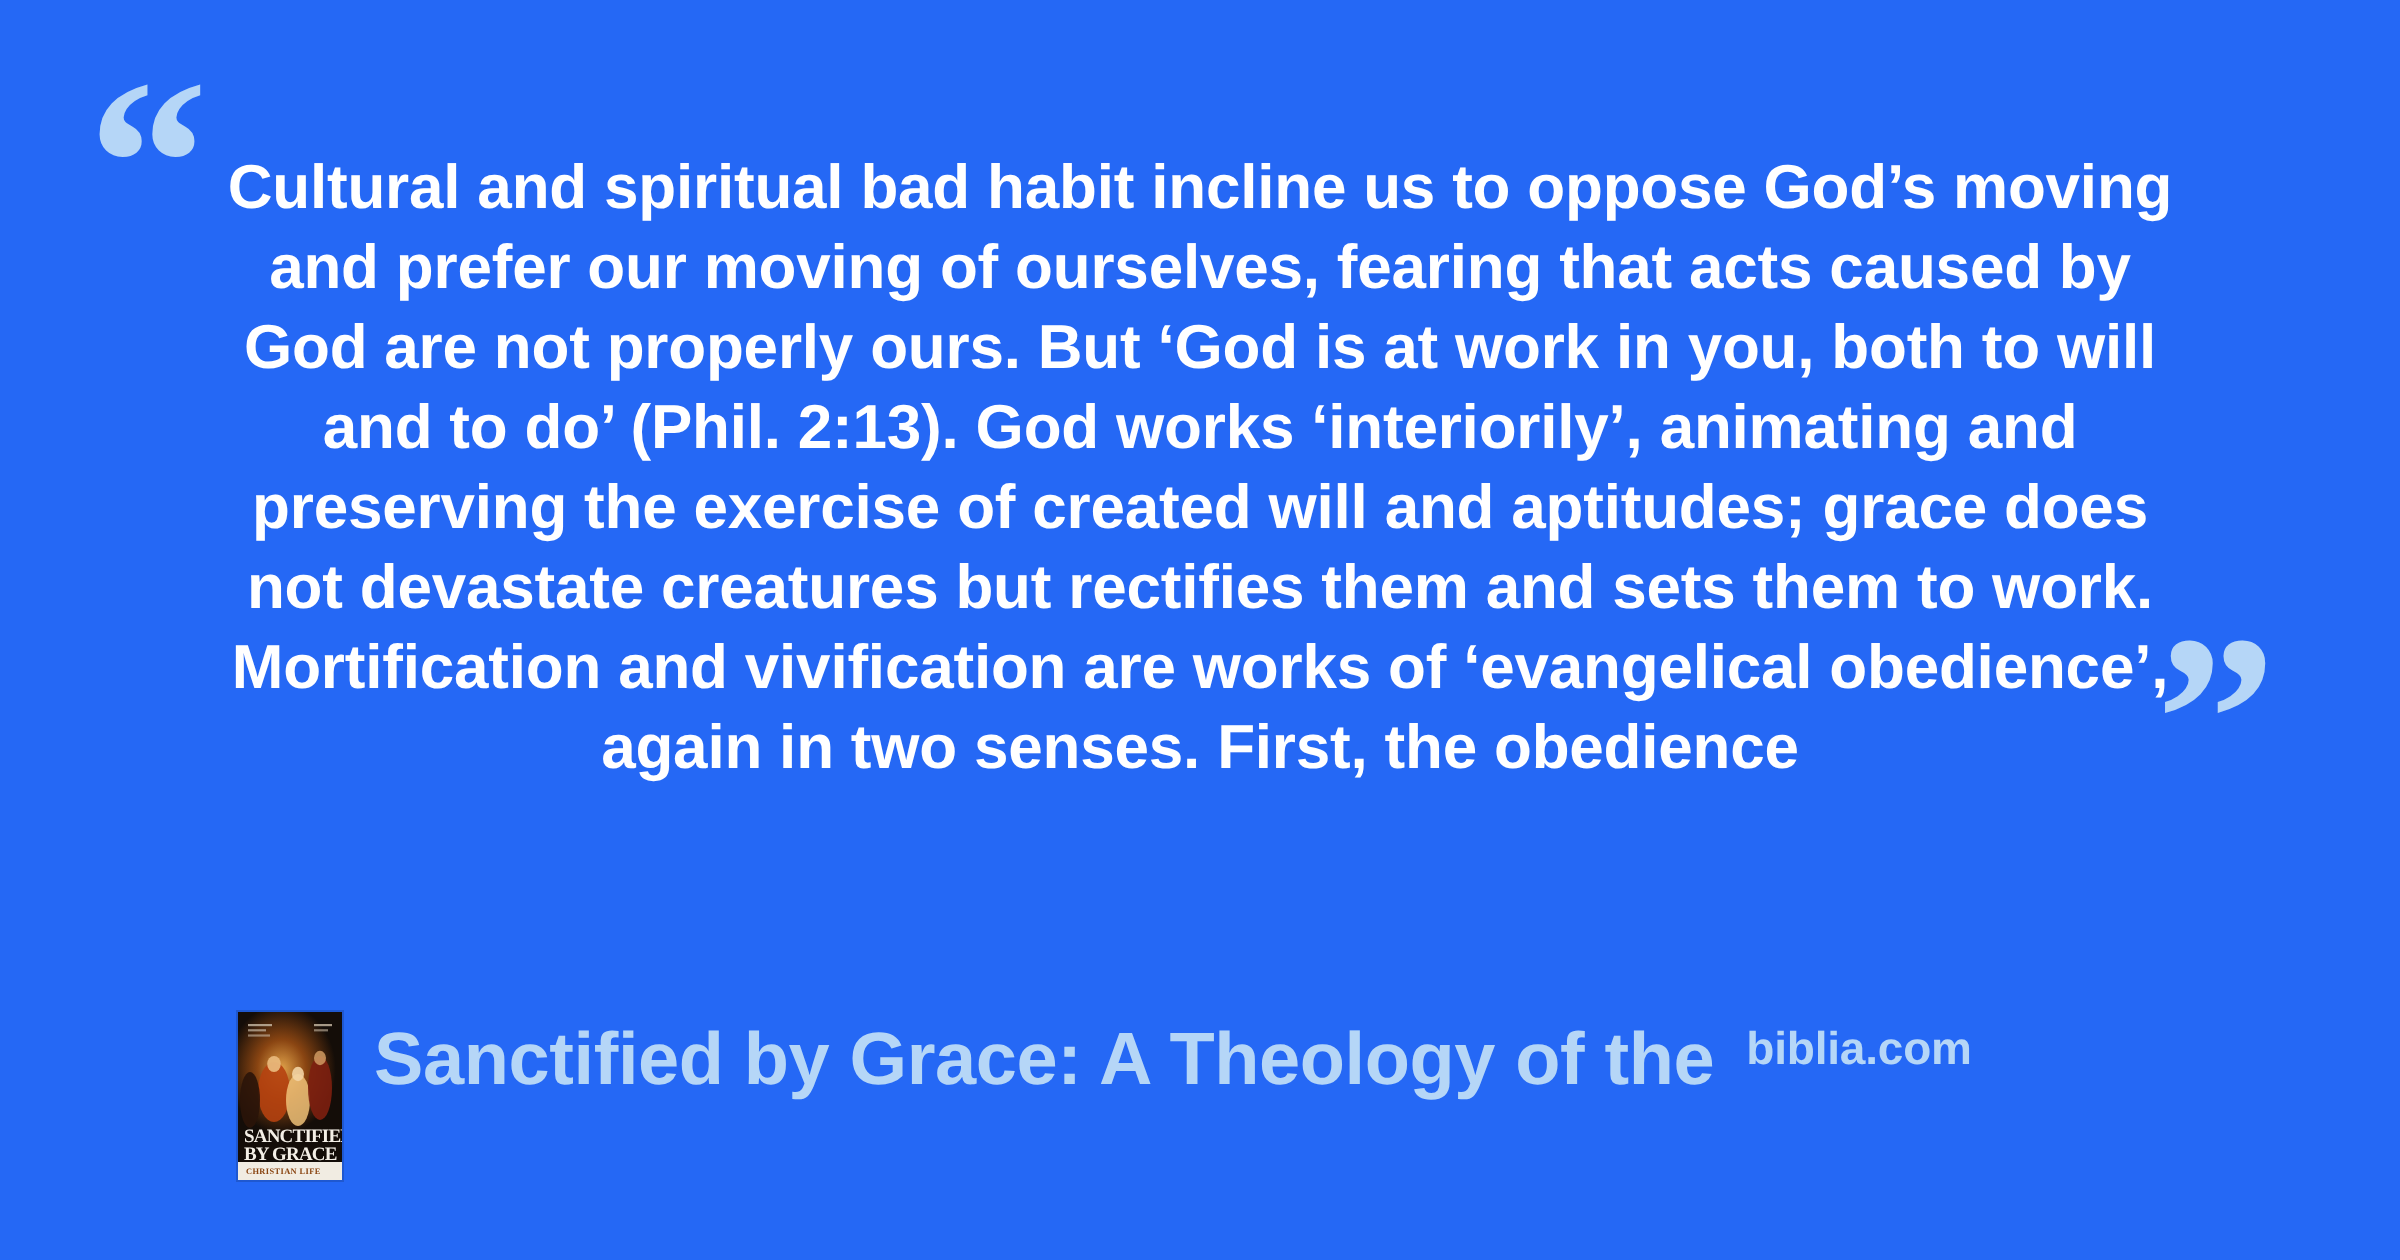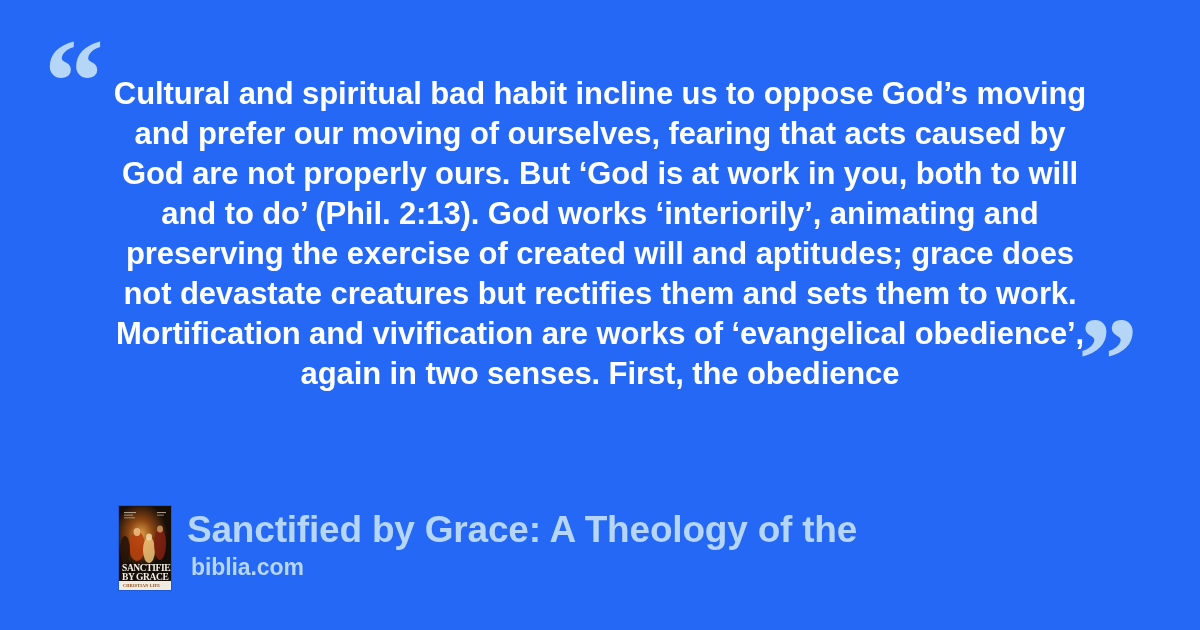--- a/index.html
+++ b/index.html
@@ -77,36 +77,36 @@
     width: 52px;
     height: 84px;
     flex: 0 0 auto;
     display: block;
     background: #ffffff;
     box-shadow: 0 0 0 1px rgba(0,0,0,0.15);
   }
 
   #footer-text {
     display: flex;
-    flex-direction: column;
+    flex-direction: row;
     justify-content: center;
     padding-top: 2px;
   }
   #book-title {
     margin: 0;
     color: #B5D6F7;
     font-family: "Liberation Sans", sans-serif;
     font-weight: 700;
     font-size: 37px;
     line-height: 43px;
     letter-spacing: -0.2px;
     white-space: nowrap;
   }
   #site-name {
-    margin: 4px;
+    margin: 16px;
     margin-top: 3px;
     color: #B5D6F7;
     font-family: "Liberation Sans", sans-serif;
     font-weight: 700;
     font-size: 23px;
     line-height: 27px;
     letter-spacing: -0.1px;
   }
 </style>
 </head>

